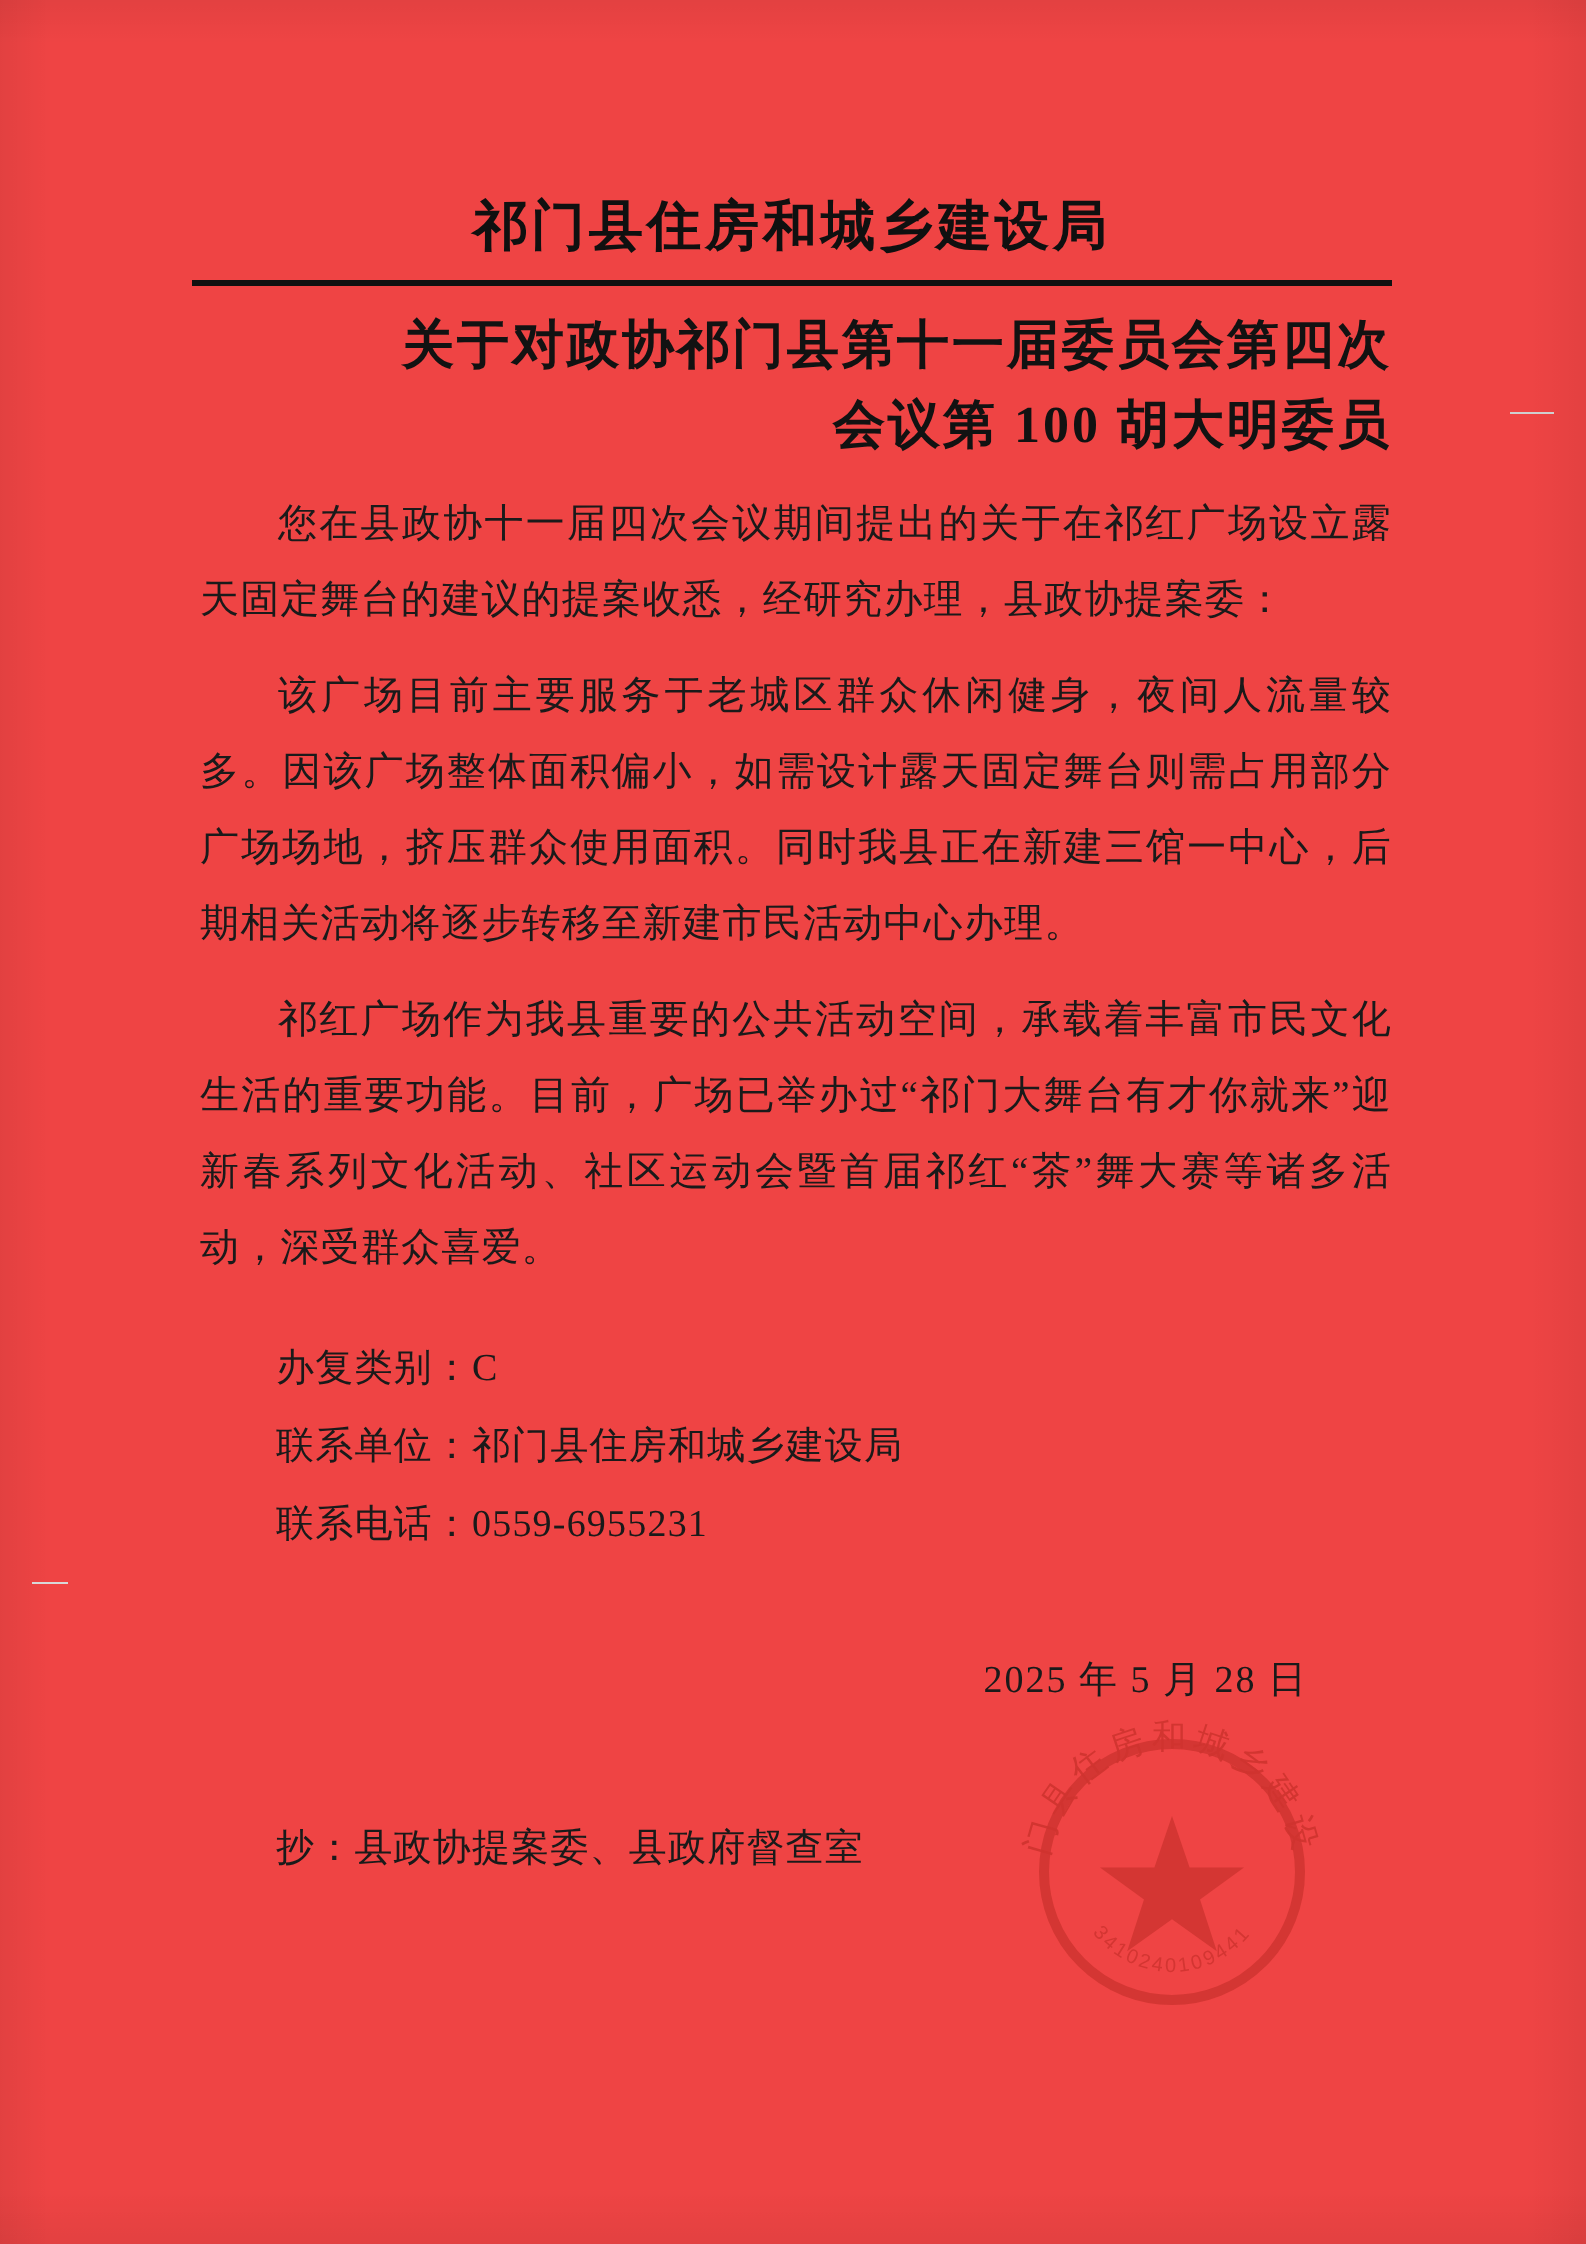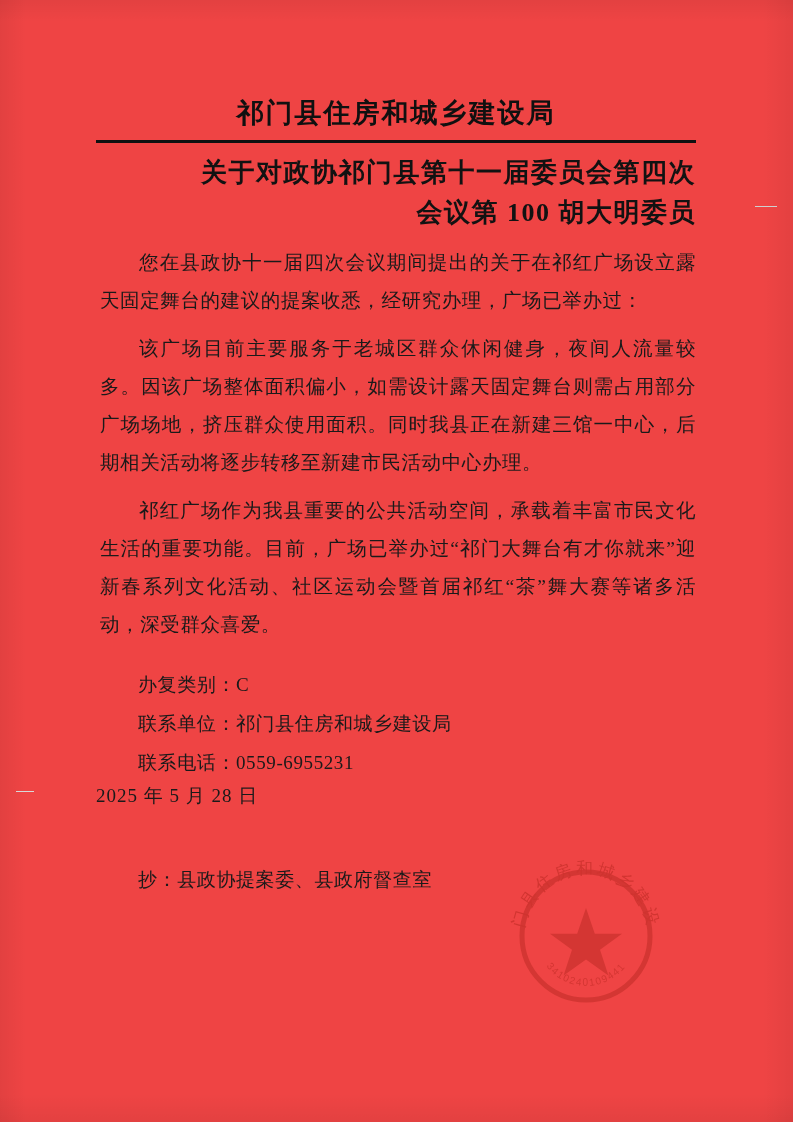--- a/index.html
+++ b/index.html
@@ -109,21 +109,22 @@
     text-indent: 2em;
     letter-spacing: 0.6px;
     padding-left: 4px;
   }
 
   .meta-block {
     margin-top: 22px;
   }
 
   .date-line {
-    text-align: left;
+    margin-top: 44px;
+    text-align: right;
     padding-right: 42px;
     font-size: 19px;
     letter-spacing: 1px;
     position: relative;
     z-index: 3;
   }
 
   .cc-line {
     margin-top: 58px;
     font-size: 19px;
@@ -172,21 +173,21 @@
 
     <div class="rule"></div>
 
     <div class="doc-title">
       <div>关于对政协祁门县第十一届委员会第四次</div>
       <div>会议第 100 胡大明委员</div>
     </div>
 
 
 
-    <div class="para">您在县政协十一届四次会议期间提出的关于在祁红广场设立露天固定舞台的建议的提案收悉，经研究办理，广场已举办过：</div>
+    <div class="para">您在县政协十一届四次会议期间提出的关于在祁红广场设立露天固定舞台的建议的提案收悉，经研究办理，县政协提案委：</div>
     <div class="para">该广场目前主要服务于老城区群众休闲健身，夜间人流量较多。因该广场整体面积偏小，如需设计露天固定舞台则需占用部分广场场地，挤压群众使用面积。同时我县正在新建三馆一中心，后期相关活动将逐步转移至新建市民活动中心办理。</div>
     <div class="para">祁红广场作为我县重要的公共活动空间，承载着丰富市民文化生活的重要功能。目前，广场已举办过“祁门大舞台有才你就来”迎新春系列文化活动、社区运动会暨首届祁红“茶”舞大赛等诸多活动，深受群众喜爱。</div>
 
     <div class="meta-block">
       <div class="meta-line">办复类别：C</div>
       <div class="meta-line">联系单位：祁门县住房和城乡建设局</div>
       <div class="meta-line">联系电话：0559-6955231</div>
     </div>
 
     <div class="date-line">2025 年 5 月 28 日</div>

